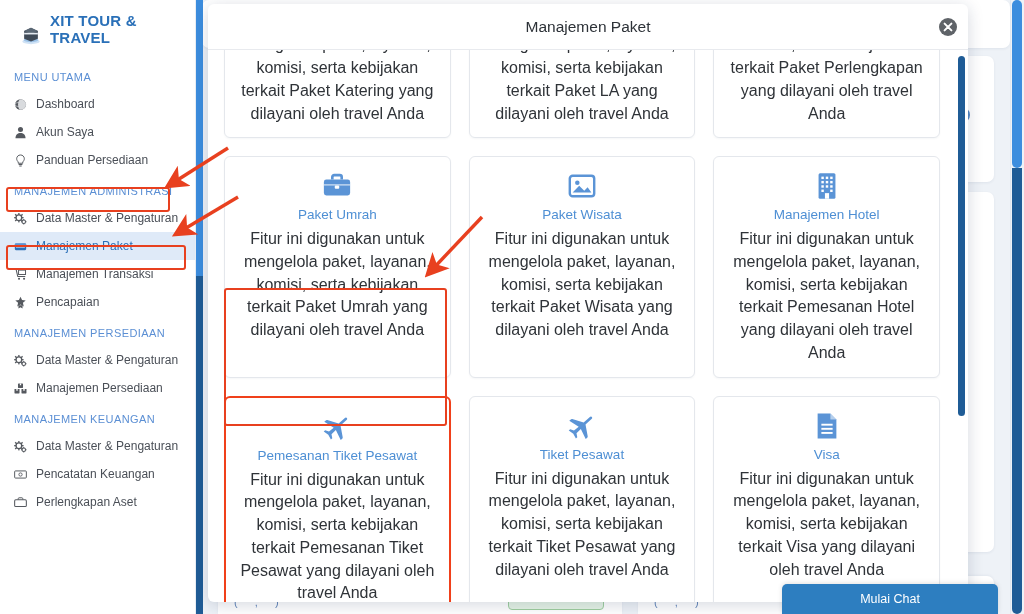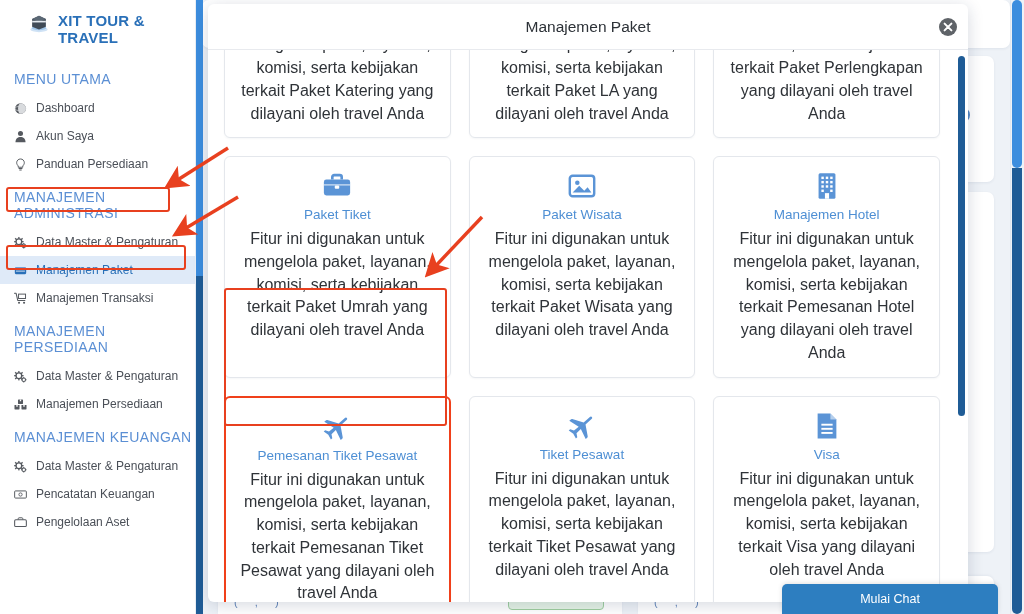--- a/index.html
+++ b/index.html
@@ -40,28 +40,28 @@
     position:absolute; border:1px solid #9fcf9f; background:#e6f4e6;
     border-radius:4px; height:12px;
   }
 
   
   .sidebar {
     position: absolute; left: 0; top: 0; width: 196px; height: 614px;
     background: #ffffff; overflow: hidden; z-index: 6;
     border-right: 1px solid #e9eef5;
   }
-  .brand { display:flex; align-items:flex-start; gap:8px; padding: 12px 10px 14px 28px; }
+  .brand { display:flex; align-items:flex-end; gap:8px; padding: 12px 10px 14px 20px; }
   .brand-icon { width: 22px; height: 22px; flex:0 0 auto; }
   .brand-text {
     font-size: 15px; font-weight: 700; color: #2a70b8; letter-spacing: .2px;
     font-family:"Liberation Sans", sans-serif;
   }
   .nav-section {
-    font-size: 14px; color: #5b8fd4; letter-spacing: .4px;
+    font-size: 11px; color: #5b8fd4; letter-spacing: .4px;
     padding: 11px 0 7px 14px; font-weight: 400;
   }
   .nav-item {
     display: flex; align-items: center; gap: 9px;
     padding: 7px 8px 7px 14px; font-size: 12px; color: #4a4f57;
     cursor: pointer; white-space: nowrap;
   }
   .nav-item .ico { width: 13px; height: 13px; flex:0 0 auto; display:block; color:#55595f; }
   .nav-item.active { background: #dfeaf8; color: #2a70b8; }
   .nav-item.active .ico { color: #2a70b8; }
@@ -271,20 +271,27 @@
     <div class="nav-item">
       <svg class="ico" viewBox="0 0 16 16">
         <path d="M0.6 1.6 L2.6 1.6 L4.6 10.4 L13.4 10.4" fill="none" stroke="#55595f" stroke-width="1.3" stroke-linecap="round" stroke-linejoin="round"></path>
         <rect x="5.6" y="2.6" width="8.6" height="5.4" fill="none" stroke="#55595f" stroke-width="1.2"></rect>
         <circle cx="6.2" cy="13.2" r="1.3" fill="#55595f"></circle>
         <circle cx="12.4" cy="13.2" r="1.3" fill="#55595f"></circle>
       </svg>
       <span>Manajemen Transaksi</span>
     </div>
 
+    <div class="nav-item">
+      <svg class="ico" viewBox="0 0 16 16">
+        <path d="M8 0.8 L9.9 4.9 L14.4 5.4 L11 8.4 L12 12.8 L8 10.5 L4 12.8 L5 8.4 L1.6 5.4 L6.1 4.9 Z" fill="#55595f"></path>
+        <path d="M5.5 11.4 L5.5 15.4 L8 13.9 L10.5 15.4 L10.5 11.4" fill="#55595f"></path>
+      </svg>
+      <span>Pencapaian</span>
+    </div>
 
     <div class="nav-section">MANAJEMEN PERSEDIAAN</div>
 
     <div class="nav-item">
       <svg class="ico" viewBox="0 0 16 16">
         <circle cx="6" cy="7" r="3.5" fill="none" stroke="#55595f" stroke-width="1.6"></circle>
         <g fill="#55595f">
           <rect x="5.2" y="1.2" width="1.6" height="2.4"></rect>
             <rect x="5.2" y="10.4" width="1.6" height="2.4"></rect>
           <rect x="0.2" y="6.2" width="2.4" height="1.6"></rect>
@@ -349,21 +356,21 @@
         <circle cx="8" cy="8" r="2" fill="none" stroke="#55595f" stroke-width="1.1"></circle>
       </svg>
       <span>Pencatatan Keuangan</span>
     </div>
 
     <div class="nav-item">
       <svg class="ico" viewBox="0 0 16 16">
         <rect x="0.8" y="4.6" width="14.4" height="8.4" rx="1.4" fill="none" stroke="#55595f" stroke-width="1.3"></rect>
         <path d="M5.2 4.4 L5.2 3.2 A1 1 0 0 1 6.2 2.2 L9.8 2.2 A1 1 0 0 1 10.8 3.2 L10.8 4.4" fill="none" stroke="#55595f" stroke-width="1.2"></path>
       </svg>
-      <span>Pengelolaan Aset</span>
+      <span>Perlengkapan Aset</span>
     </div>
 
   </div>
 
   <div class="sidebar-blue-bar"></div>
 
   <div class="modal-shell">
 
     <div class="modal-head">
       <div class="modal-title">Manajemen Paket</div>
@@ -395,21 +402,21 @@
             <div class="card-desc">Fitur ini digunakan untuk mengelola paket, layanan, komisi, serta kebijakan terkait Paket Perlengkapan yang dilayani oleh travel Anda</div>
           </div>
 
           <div class="card">
             <svg class="card-icon" viewBox="0 0 32 32">
               <rect x="2" y="9" width="28" height="17" rx="2.6" fill="#5b94d6"></rect>
               <path d="M11 9 L11 6.4 A2 2 0 0 1 13 4.4 L19 4.4 A2 2 0 0 1 21 6.4 L21 9" fill="none" stroke="#5b94d6" stroke-width="2.8"></path>
               <rect x="13.6" y="15.4" width="4.8" height="3.4" rx="1" fill="#ffffff"></rect>
               <rect x="2" y="14" width="28" height="1.6" fill="#ffffff" opacity=".6"></rect>
             </svg>
-            <div class="card-title">Paket Tiket</div>
+            <div class="card-title">Paket Umrah</div>
             <div class="card-desc">Fitur ini digunakan untuk mengelola paket, layanan, komisi, serta kebijakan terkait Paket Umrah yang dilayani oleh travel Anda</div>
           </div>
 
           <div class="card">
             <svg class="card-icon" viewBox="0 0 32 32">
               <rect x="3" y="5" width="26" height="22" rx="3" fill="none" stroke="#5b94d6" stroke-width="2.6"></rect>
               <circle cx="11" cy="12.4" r="2.4" fill="#5b94d6"></circle>
               <path d="M6 23 L13 15.6 L18.4 21 L22 17.4 L26 23 Z" fill="#5b94d6"></path>
             </svg>
             <div class="card-title">Paket Wisata</div>

